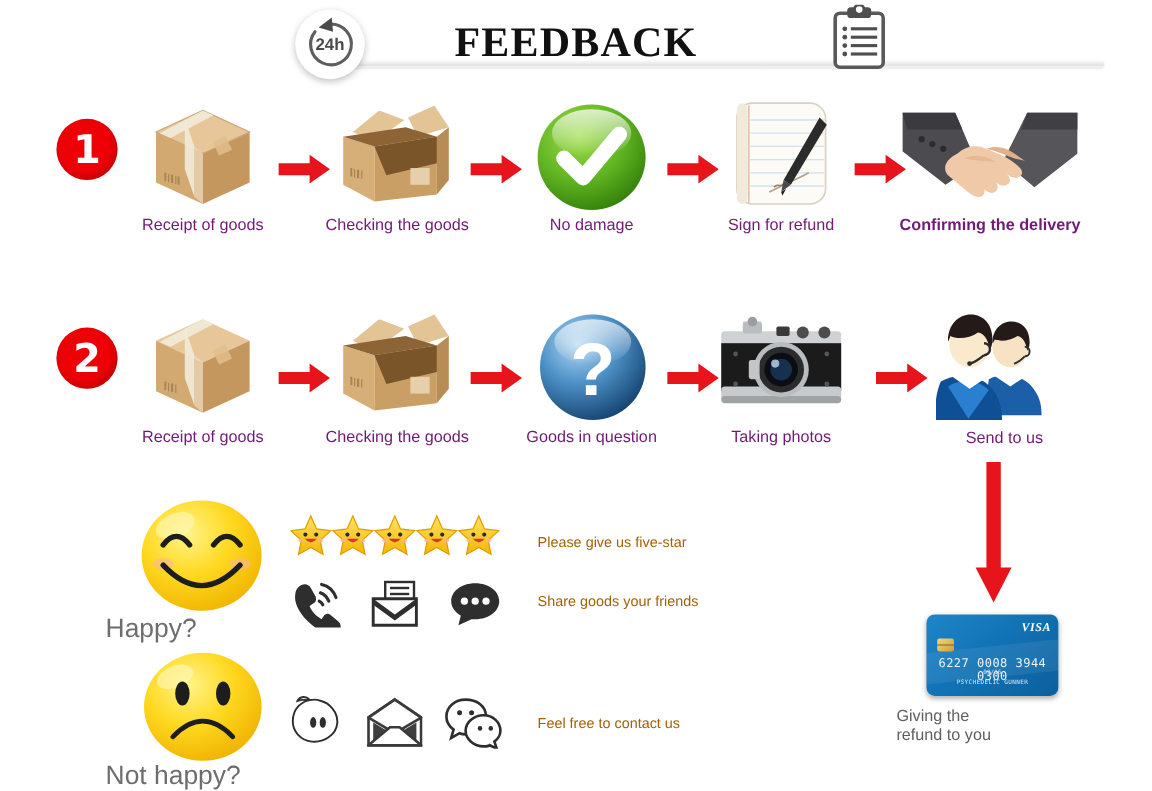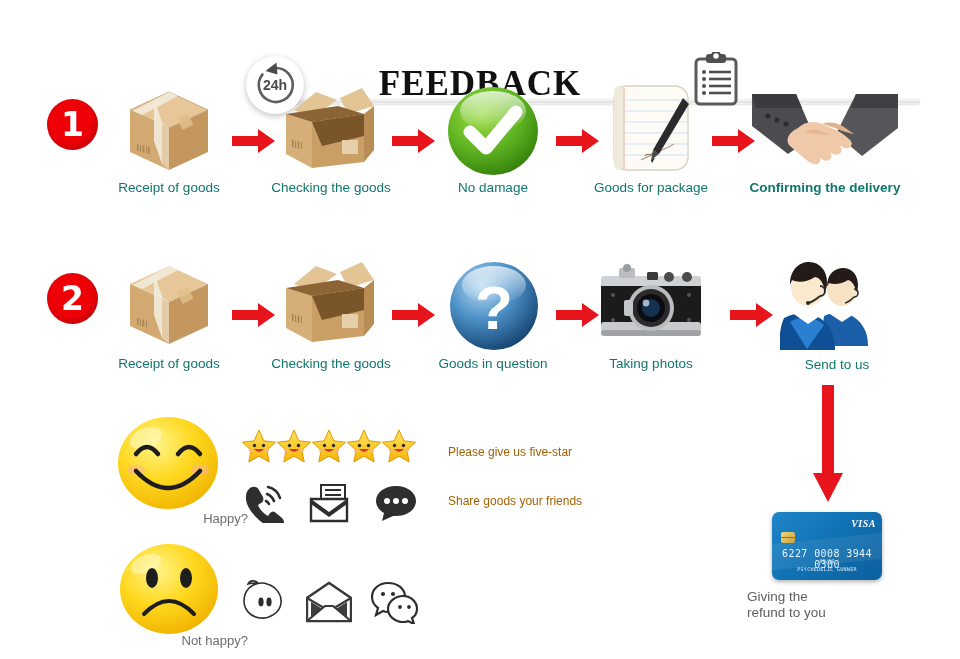--- a/index.html
+++ b/index.html
@@ -1,49 +1,49 @@
 <!DOCTYPE html>
 <html><head>
 <meta charset="utf-8">
 <style>
   html,body{margin:0;padding:0;background:#ffffff;}
   body{font-family:"Liberation Sans","DejaVu Sans",sans-serif;}
   #page{position:relative;width:960px;height:659px;background:#fff;overflow:hidden;}
 
   
-  #header{position:absolute;left:0;top:0;width:780px;height:72px;margin-top:48px;}
+  #header{position:absolute;left:0;top:0;width:780px;height:72px;}
   #header-rule{position:absolute;left:270px;top:50px;width:650px;height:6px;
      background:linear-gradient(to bottom,#fdfdfd 0%,#efefef 40%,#e2e2e2 75%,#f7f7f7 100%);
      border-radius:3px;box-shadow:0 1px 2px rgba(0,0,0,.12);}
   #feedback-title{position:absolute;left:0;top:16px;width:960px;text-align:center;
      font-family:"Liberation Serif","DejaVu Serif",serif;font-weight:bold;font-size:35px;
      letter-spacing:1px;color:#111;}
   #badge-24h{position:absolute;left:246px;top:8px;width:58px;height:58px;border-radius:50%;
      background:#fff;box-shadow:0 2px 6px rgba(0,0,0,.25);}
   #clipboard-icon{position:absolute;left:692px;top:4px;width:48px;height:55px;}
 
   
   .flow-row{position:absolute;left:0;width:960px;}
   .step{position:absolute;text-align:center;}
-  .step-label{font-size:13.5px;color:#0f766e;white-space:nowrap;
+  .step-label{font-size:13.5px;color:#701a75;white-space:nowrap;
      position:absolute;left:50%;transform:translateX(-50%);}
   .arrow{position:absolute;}
 
   .num-badge{position:absolute;width:51px;height:51px;border-radius:50%;
      background:#ee0007;color:#fff;font-size:33px;font-weight:bold;line-height:51px;
      text-align:center;font-family:"DejaVu Sans",sans-serif;
      box-shadow:inset -2px -3px 6px rgba(0,0,0,.18);}
 
   
   .art{position:absolute;}
 
   
   .emoji-face{position:absolute;border-radius:50%;}
   .bottom-text{position:absolute;font-size:12px;color:#a16207;white-space:nowrap;}
-  .face-caption{position:absolute;font-size:13px;color:#6d6d6d;text-align:right;
+  .face-caption{position:absolute;font-size:22px;color:#6d6d6d;text-align:left;
      width:160px;}
 
   
   #visa-card{position:absolute;left:772px;top:512px;width:110px;height:68px;border-radius:7px;
      background:linear-gradient(140deg,#1f86c9 0%,#1173b5 45%,#0d5f9c 100%);
      box-shadow:0 2px 4px rgba(0,0,0,.3);overflow:hidden;}
   #visa-card .shine{position:absolute;left:-10px;top:26px;width:140px;height:26px;
      background:rgba(255,255,255,.07);transform:rotate(-6deg);}
   #visa-logo{position:absolute;right:6px;top:6px;font-size:10px;font-weight:bold;color:#fff;
      font-family:"Liberation Serif",serif;font-style:italic;letter-spacing:.5px;}
@@ -183,21 +183,21 @@
             <line x1="14" y1="49" x2="76" y2="49"></line>
           <line x1="14" y1="60" x2="76" y2="60"></line>
             <line x1="14" y1="71" x2="76" y2="71"></line>
         </g>
         <path d="M30 76 C42 70 52 66 63 60" stroke="#b5a086" stroke-width="1.3" fill="none"></path>
         <path d="M34 72 c3 -4 5 1 8 -3 c2 -3 4 2 7 -2" stroke="#8d7c63" stroke-width="1.2" fill="none"></path>
         <polygon points="72,14 78,20 48,70 42,66" fill="#2b2b2b"></polygon>
         <polygon points="42,66 48,70 40,76" fill="#4a4a4a"></polygon>
         <polygon points="40,76 44,73.5 41,79" fill="#1a1a1a"></polygon>
       </svg>
-      <div class="step-label" style="top:98px;">Goods for package</div>
+      <div class="step-label" style="top:98px;">Sign for refund</div>
     </div>
     <svg class="arrow" style="left:712px;top:46px;" width="44" height="26" viewBox="0 0 44 26">
       <polygon points="0,8 26,8 26,1 43,13 26,25 26,18 0,18" fill="#e8141b"></polygon>
     </svg>
 
     <div class="step" style="left:750px;top:0;width:150px;height:120px;">
       <svg class="art" style="left:2px;top:10px;" width="146" height="78" viewBox="0 0 146 78">
         <polygon points="0,2 44,2 62,44 36,62 0,34" fill="#4c4c50"></polygon>
         <polygon points="0,2 44,2 50,16 4,16" fill="#3b3b3f"></polygon>
         <circle cx="16" cy="24" r="2.6" fill="#2c2c30"></circle>
@@ -455,14 +455,15 @@
     <polygon points="1,40 19,25 27,25 45,40" fill="#ffffff" stroke="#3a3a3a" stroke-width="2.2"></polygon>
   </svg>
   <svg style="position:absolute;left:370px;top:580px;" width="50" height="44" viewBox="0 0 50 44">
     <path d="M18 3 C9 3 2 9 2 17 c0 4 2 8 6 11 l-2 7 l7 -4 c2 1 4 1 5 1 c9 0 17 -6 17 -15 S27 3 18 3 z" fill="#ffffff" stroke="#2e2e2e" stroke-width="2.2"></path>
     <circle cx="13" cy="14" r="2.1" fill="#2e2e2e"></circle>
       <circle cx="23" cy="14" r="2.1" fill="#2e2e2e"></circle>
     <path d="M33 16 c-8 0 -15 6 -15 13 c0 7 7 13 15 13 c2 0 4 0 5 -1 l6 3 l-2 -6 c3 -2 5 -6 5 -9 c0 -7 -6 -13 -14 -13 z" fill="#ffffff" stroke="#2e2e2e" stroke-width="2.2"></path>
     <circle cx="30" cy="27" r="1.9" fill="#2e2e2e"></circle>
       <circle cx="39" cy="27" r="1.9" fill="#2e2e2e"></circle>
   </svg>
+  <div class="bottom-text" style="left:448px;top:596px;">Feel free to contact us</div>
 
 </div>
 
 </body></html>

